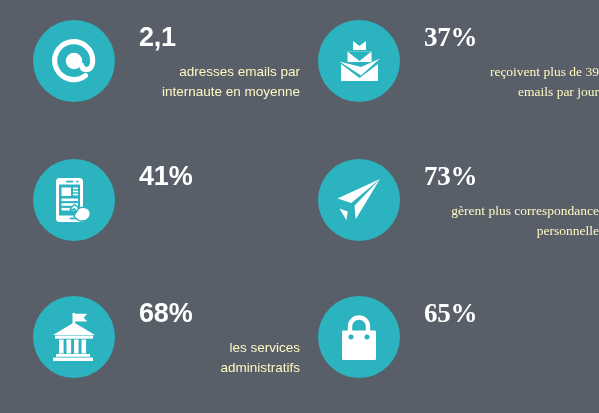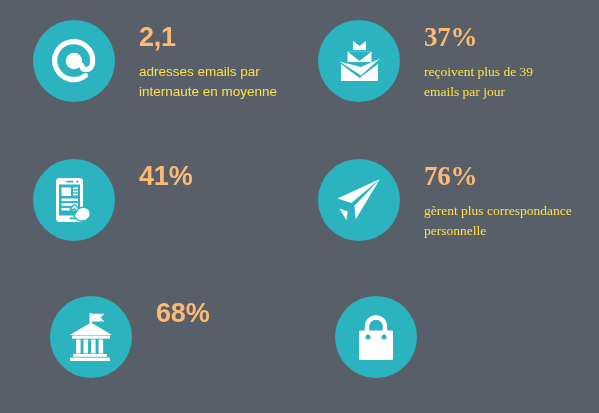--- a/index.html
+++ b/index.html
@@ -25,54 +25,55 @@
   .stat-cell {
     position: relative;
     display: flex;
     align-items: flex-start;
     box-sizing: border-box;
   }
   .stat-cell.col-left  { padding-left: 33px; }
   .stat-cell.col-right { padding-left: 18px; font-family: Liberation Serif, serif; }
   .stat-cell.row-1 { padding-top: 20px; }
   .stat-cell.row-2 { padding-top: 21px; }
-  .stat-cell.row-3 { padding-top: 20px; margin-left: 17px; }
+  .stat-cell.row-3 { padding-top: 20px; }
 
   .icon-badge {
     flex: 0 0 auto;
     width: 82px;
     height: 82px;
     border-radius: 50%;
     background: #2bb3bf;
     display: flex;
     align-items: center;
     justify-content: center;
   }
   .icon-badge svg { display: block; }
 
   .stat-text {
     flex: 1 1 auto;
     padding-left: 24px;
     padding-top: 4px;
     min-width: 0;
   }
   .stat-value {
-    color: #fdba74;
+    color: #ffffff;
     font-size: 27px;
     font-weight: bold;
     line-height: 1;
     letter-spacing: -0.2px;
     margin-bottom: 11px;
     white-space: nowrap;
   }
   .stat-label {
-    color: #fde047;
+    color: #fef9c3;
     font-size: 13.5px;
     line-height: 1.48;
     white-space: pre-line;
+    text-align: right;
   }
 </style>
 </head>
 <body>
 
 <div id="infographic">
 
   <div class="stat-cell col-left row-1">
     <div class="icon-badge">
       <svg width="54" height="54" viewBox="0 0 54 54" aria-hidden="true">
@@ -140,21 +141,21 @@
     <div class="icon-badge">
       <svg width="52" height="52" viewBox="0 0 52 52" aria-hidden="true">
         <g fill="#ffffff">
           <path d="M47 5L4.5 24.5l13.8 4.6z"></path>
           <path d="M47 5L21.5 31.8l1.2 13.4z"></path>
           <path d="M6.5 34.5l8.3 2.9-1.4 8.8z"></path>
         </g>
       </svg>
     </div>
     <div class="stat-text">
-      <div class="stat-value">76%</div>
+      <div class="stat-value">73%</div>
       <div class="stat-label">gèrent plus correspondance
 personnelle</div>
     </div>
   </div>
 
   <div class="stat-cell col-left row-3">
     <div class="icon-badge">
       <svg width="52" height="52" viewBox="0 0 52 52" aria-hidden="true">
         <g fill="#ffffff">
           <rect x="24.5" y="2" width="2.6" height="13"></rect>
@@ -165,29 +166,32 @@
           <rect x="18.5" y="28.5" width="4.6" height="14"></rect>
           <rect x="26" y="28.5" width="4.6" height="14"></rect>
           <rect x="33.5" y="28.5" width="4.6" height="14"></rect>
           <rect x="8" y="43" width="34" height="2.8"></rect>
           <rect x="5" y="46.6" width="40" height="3.4"></rect>
         </g>
       </svg>
     </div>
     <div class="stat-text">
       <div class="stat-value">68%</div>
+      <div class="stat-label">les services
+administratifs</div>
     </div>
   </div>
 
   <div class="stat-cell col-right row-3">
     <div class="icon-badge">
       <svg width="50" height="50" viewBox="0 0 50 50" aria-hidden="true">
         <path d="M16 20v-5.5a9 9 0 0 1 18 0V20" fill="none" stroke="#ffffff" stroke-width="4.4"></path>
         <rect x="8" y="18.5" width="34" height="29.5" rx="1.2" fill="#ffffff"></rect>
         <circle cx="17" cy="25" r="2.5" fill="#2bb3bf"></circle>
         <circle cx="33" cy="25" r="2.5" fill="#2bb3bf"></circle>
       </svg>
     </div>
     <div class="stat-text">
+      <div class="stat-value">65%</div>
     </div>
   </div>
 
 </div>
 
 </body></html>

